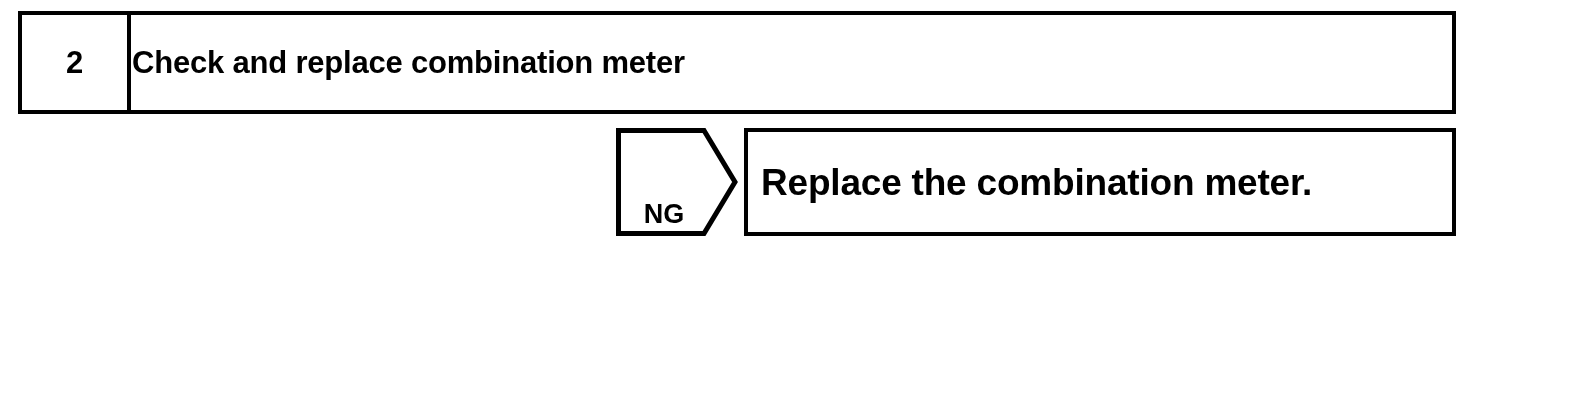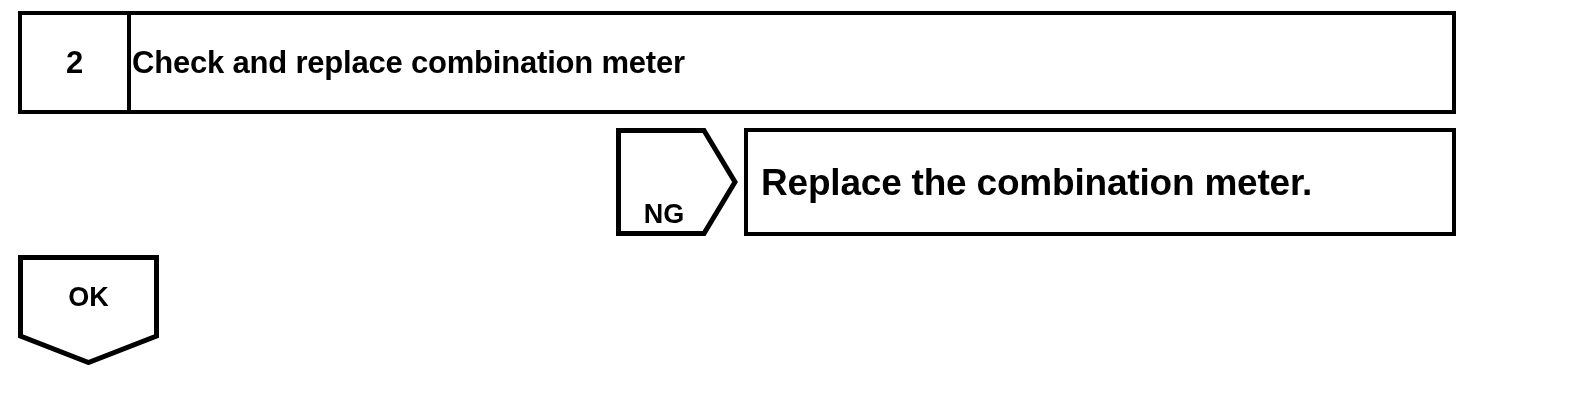--- a/index.html
+++ b/index.html
@@ -164,20 +164,14 @@
     <svg viewBox="0 0 122 108" xmlns="http://www.w3.org/2000/svg">
       <polygon points="2.5,2.5 88,2.5 119,54 88,105.5 2.5,105.5" fill="#ffffff" stroke="#000000" stroke-width="5" stroke-linejoin="miter"></polygon>
     </svg>
     <span class="branch-ng-label">NG</span>
   </div>
 
   <div class="result-box">
     <span class="result-text">Replace the combination meter.</span>
   </div>
 
-  <div class="branch-ok">
-    <svg viewBox="0 0 141 110" xmlns="http://www.w3.org/2000/svg">
-      <polygon points="2.5,2.5 138.5,2.5 138.5,81 70.5,107.5 2.5,81" fill="#ffffff" stroke="#000000" stroke-width="5" stroke-linejoin="miter"></polygon>
-    </svg>
-    <span class="branch-ok-label">OK</span>
-  </div>
 
 </div>
 
 </body></html>

